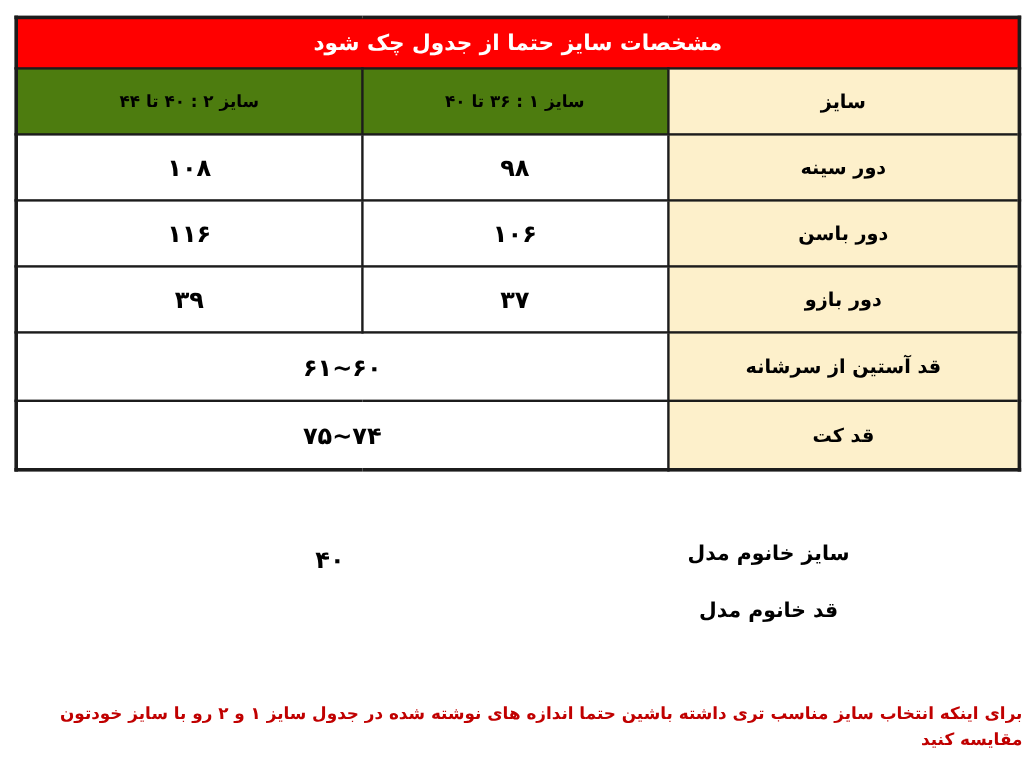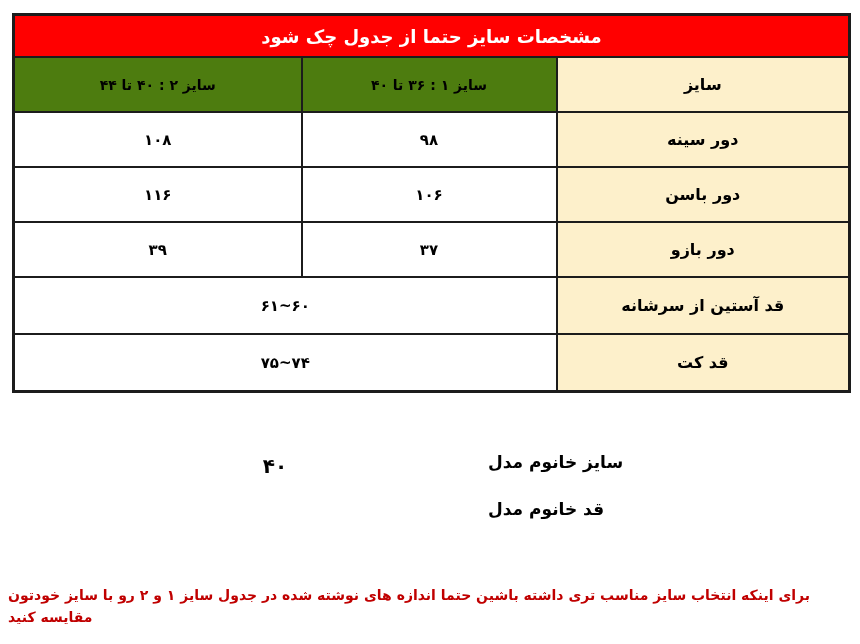--- a/index.html
+++ b/index.html
@@ -44,42 +44,42 @@
   td.label-cell {
     background:#fdf0cb;
     font-size:16px;
   }
   td.blue-cell {
     background:#4d7c0f;
     font-size:14px;
   }
   td.value-cell {
     background:#ffffff;
-    font-size:15px;
+    font-size:20px;
   }
   tr.head-row  td { height:53px; }
   tr.data-row  td { height:53px; }
   tr.merged-row td { height:55px; }
 
   .model-row {
     position:absolute; left:0; width:860px; height:34px;
   }
   .model-label {
     position:absolute; left:488px; width:305px; top:0;
-    text-align:left;
+    text-align:center;
     font-size:17px;
   }
   .model-value {
     position:absolute; left:125px; width:300px; top:2px;
     text-align:center;
     font-size:20px;
   }
   .footer-note {
     position:absolute; top:584px; left:8px; width:844px;
-    text-align:left;
+    text-align:right;
     color:#c00000;
     font-size:14px;
     line-height:1.6;
   }
 </style>
 </head>
 <body>
 
 <div class="page">
 

